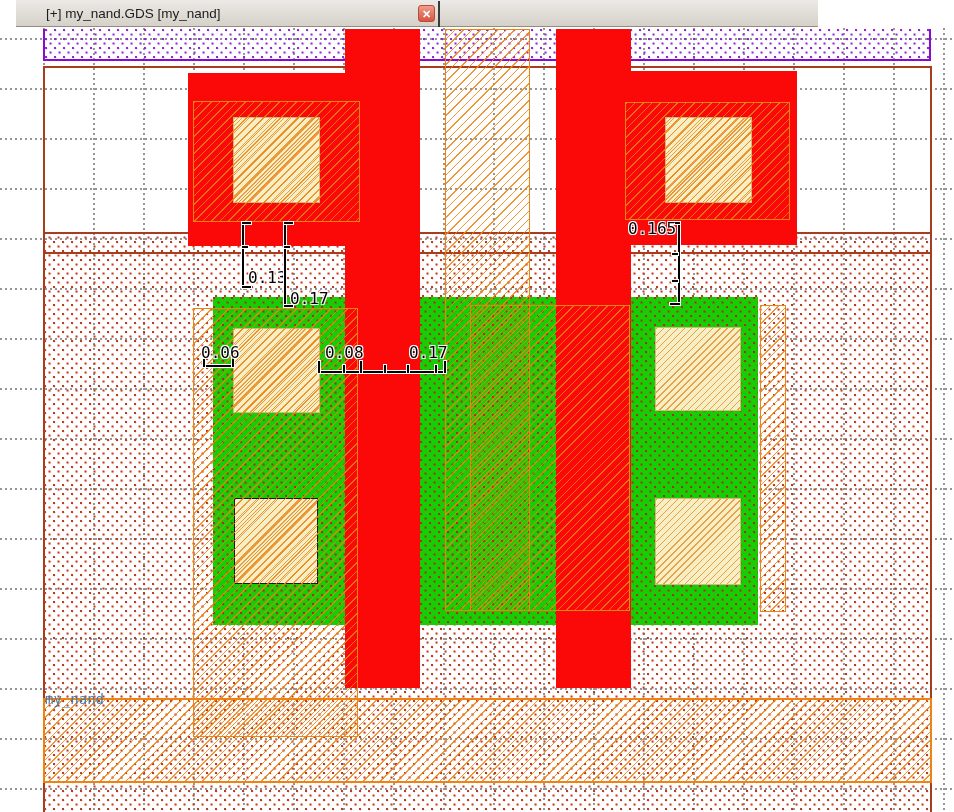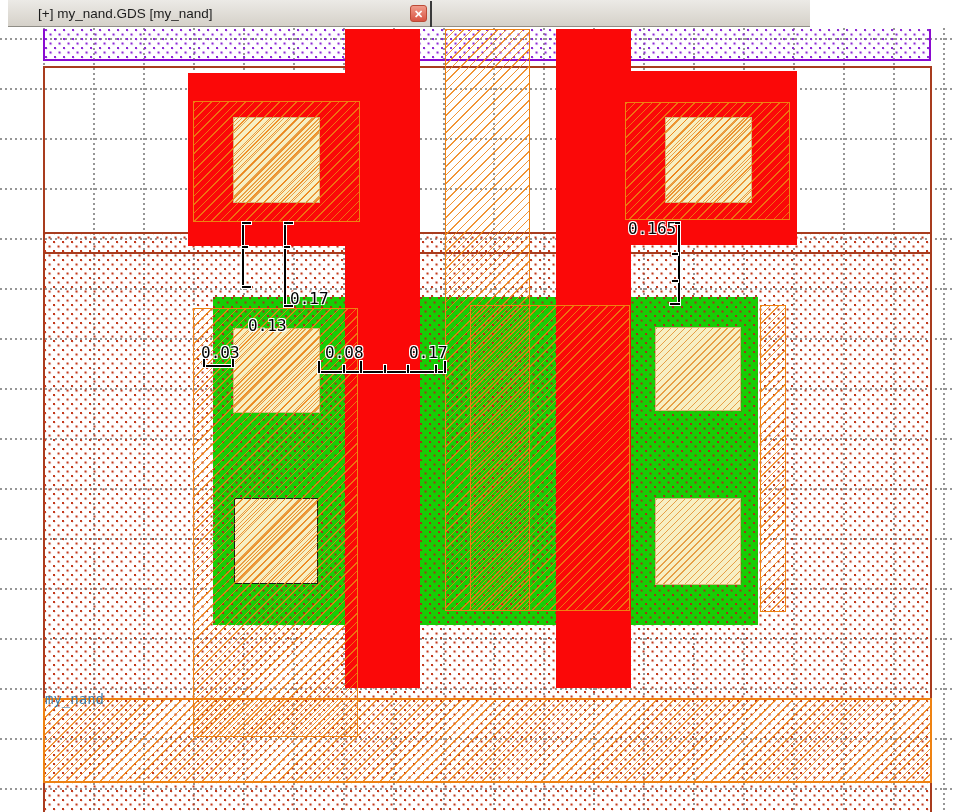--- a/index.html
+++ b/index.html
@@ -1,20 +1,20 @@
 <!DOCTYPE html>
 <html><head>
 <meta charset="utf-8">
 <style>
   html,body{margin:0;padding:0;background:#fff;}
   #app{position:relative;width:954px;height:812px;overflow:hidden;
        font-family:"Liberation Sans",sans-serif;background:#fff;}
 
   
-  #tabbar{position:absolute;left:8px;top:0;width:802px;height:27px;
+  #tabbar{position:absolute;left:16px;top:0;width:802px;height:27px;
           background:linear-gradient(#eceae6,#d5d1c9);
           border-bottom:1px solid #8f8d86;box-sizing:border-box;}
   #tabtitle{position:absolute;left:30px;top:6px;font-size:13.5px;color:#1c1c1c;white-space:pre;}
   #closebtn{position:absolute;left:402px;top:5px;width:17px;height:17px;border-radius:3px;
             background:linear-gradient(#f09c8b,#d85443);border:1px solid #bb4a36;
             color:#fff;font-size:11px;font-weight:bold;line-height:16px;text-align:center;
             box-sizing:border-box;cursor:pointer;}
   #tabedge{position:absolute;left:422px;top:1px;width:2px;height:26px;background:#3a3a3a;}
 
   
@@ -97,39 +97,39 @@
     <div class="abs hatch" style="left:445px;top:1px;width:85px;height:582px;"></div>
     <div class="abs hatch" style="left:470px;top:277px;width:160px;height:306px;"></div>
     <div class="abs hatch" style="left:193px;top:280px;width:165px;height:429px;"></div>
     <div class="abs hatch" style="left:760px;top:277px;width:26px;height:307px;"></div>
     <div class="abs hatch" style="left:43px;top:670px;width:889px;height:85px;border-width:2px;"></div>
 
     <div class="abs dimline" style="left:242px;top:194px;width:2px;height:66px;"></div>
     <div class="abs dimline" style="left:242px;top:194px;width:9px;height:2px;"></div>
     <div class="abs dimline" style="left:242px;top:258px;width:9px;height:2px;"></div>
     <div class="abs dimline" style="left:242px;top:218px;width:6px;height:2px;"></div>
-    <div class="dimtext" style="left:248px;top:243px;margin-top:48px;">0.13</div>
+    <div class="dimtext" style="left:248px;top:243px;">0.13</div>
 
     <div class="abs dimline" style="left:284px;top:194px;width:2px;height:85px;"></div>
     <div class="abs dimline" style="left:284px;top:194px;width:9px;height:2px;"></div>
     <div class="abs dimline" style="left:284px;top:277px;width:9px;height:2px;"></div>
     <div class="abs dimline" style="left:284px;top:218px;width:6px;height:2px;"></div>
     <div class="dimtext" style="left:290px;top:264px;">0.17</div>
 
     <div class="abs dimline" style="left:678px;top:194px;width:2px;height:83px;"></div>
     <div class="abs dimline" style="left:670px;top:194px;width:10px;height:2px;"></div>
     <div class="abs dimline" style="left:670px;top:275px;width:10px;height:2px;"></div>
     <div class="abs dimline" style="left:672px;top:225px;width:6px;height:2px;"></div>
     <div class="abs dimline" style="left:672px;top:252px;width:6px;height:2px;"></div>
     <div class="dimtext" style="left:628px;top:194px;">0.165</div>
 
     <div class="abs dimline" style="left:203px;top:337px;width:31px;height:2px;"></div>
     <div class="abs dimline" style="left:203px;top:331px;width:2px;height:8px;"></div>
     <div class="abs dimline" style="left:232px;top:329px;width:2px;height:10px;"></div>
-    <div class="dimtext" style="left:201px;top:318px;">0.03</div>
+    <div class="dimtext" style="left:201px;top:318px;">0.06</div>
 
     <div class="abs dimline" style="left:318px;top:343px;width:128px;height:2px;"></div>
     <div class="abs dimline" style="left:318px;top:333px;width:2px;height:12px;"></div>
     <div class="abs dimline" style="left:360px;top:333px;width:2px;height:12px;"></div>
     <div class="abs dimline" style="left:444px;top:333px;width:2px;height:12px;"></div>
     <div class="abs dimline" style="left:343px;top:337px;width:2px;height:8px;"></div>
     <div class="abs dimline" style="left:384px;top:337px;width:2px;height:8px;"></div>
     <div class="abs dimline" style="left:407px;top:337px;width:2px;height:8px;"></div>
     <div class="abs dimline" style="left:435px;top:337px;width:2px;height:8px;"></div>
     <div class="dimtext" style="left:325px;top:318px;">0.08</div>

